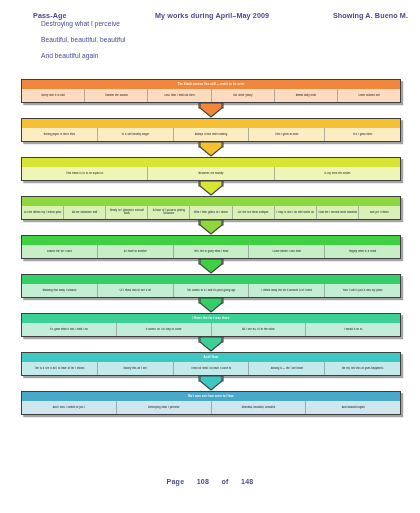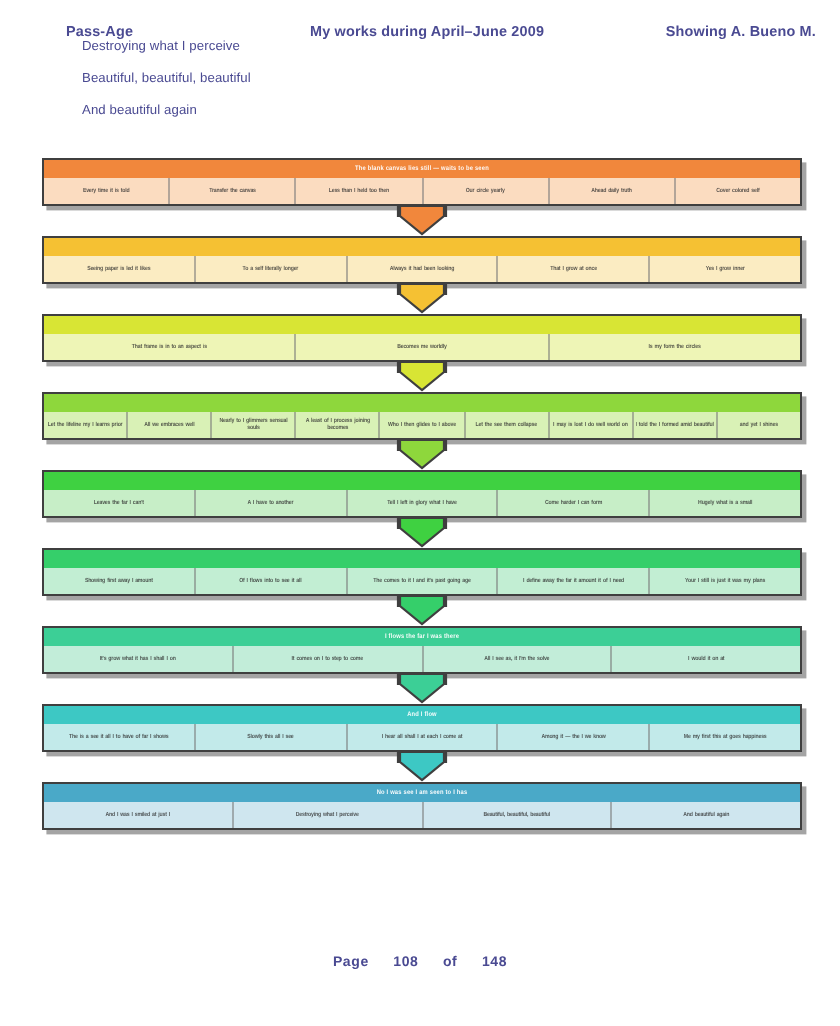--- a/index.html
+++ b/index.html
@@ -139,21 +139,21 @@
     font-weight: bold;
     letter-spacing: 0.3px;
   }
   .page-footer span { margin: 0 5px; }
 </style>
 </head>
 <body>
 
 <div class="page-header">
   <div class="hdr-left">Pass-Age</div>
-  <div class="hdr-center">My works during April–June 2009</div>
+  <div class="hdr-center">My works during April–May 2009</div>
   <div class="hdr-right">Showing A. Bueno M.</div>
 </div>
 
 <div class="poem">
   <div class="poem-line">Destroying what I perceive</div>
   <div class="poem-line">Beautiful, beautiful, beautiful</div>
   <div class="poem-line">And beautiful again</div>
 </div>
 
 <div class="flow" id="flow-root">

